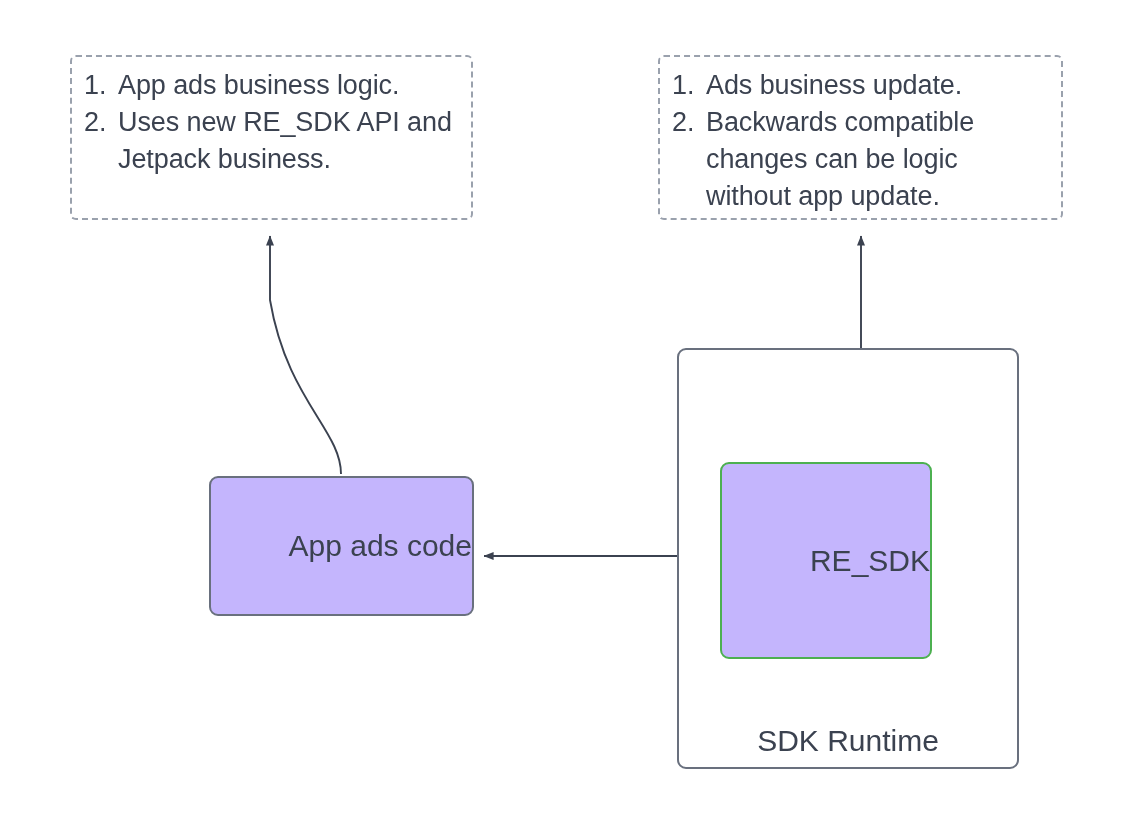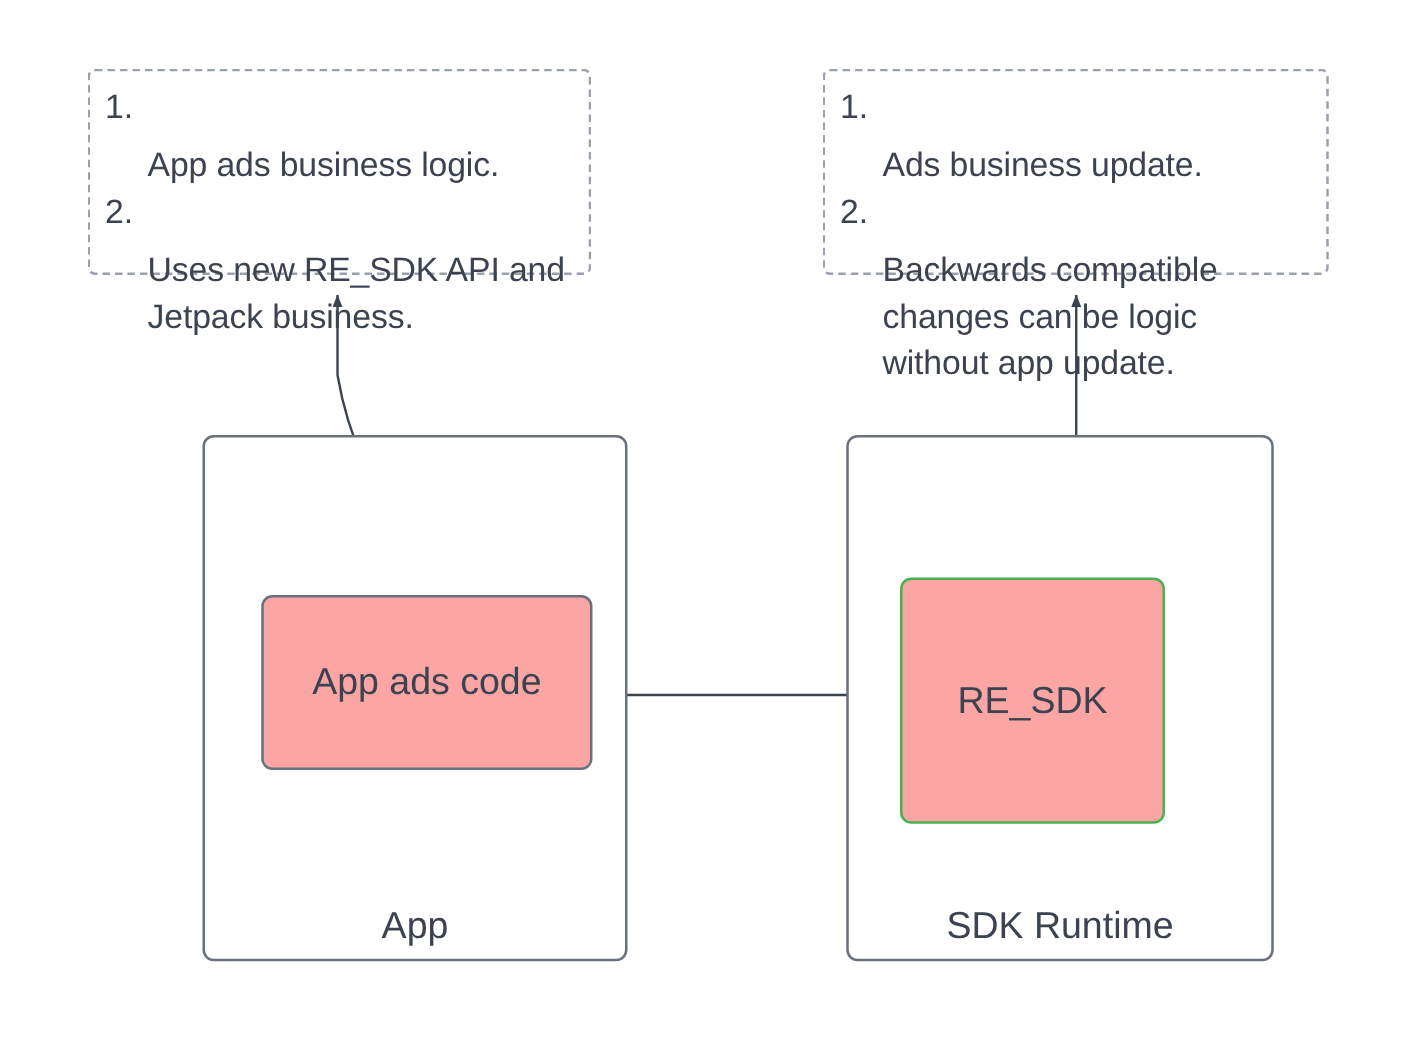--- a/index.html
+++ b/index.html
@@ -43,21 +43,20 @@
     letter-spacing: -0.1px;
     white-space: pre-wrap;
   }
   .callout-num {
     flex: 0 0 auto;
     width: 34px;
     text-align: left;
   }
   .callout-text {
     flex: 1 1 auto;
-    margin-top: 47px;
   }
 
   #callout-app {
     left: 70px;
     top: 55px;
     width: 403px;
     height: 165px;
   }
   #callout-sdk {
     left: 658px;
@@ -95,24 +94,24 @@
     top: 348px;
     width: 342px;
     height: 421px;
   }
 
   
   .module-box {
     position: absolute;
     box-sizing: border-box;
     border-radius: 9px;
-    background: #fca5a5;
+    background: #c4b5fd;
     display: flex;
     align-items: center;
-    justify-content: center;
+    justify-content: flex-end;
   }
   .module-label {
     font-size: 30px;
     line-height: 36px;
     color: #3b4250;
     text-align: center;
   }
   #box-app-ads-code {
     left: 209px;
     top: 476px;
@@ -179,23 +178,20 @@
         <span class="callout-num">1.</span>
         <span class="callout-text">Ads business update.</span>
       </li>
       <li class="callout-item">
         <span class="callout-num">2.</span>
         <span class="callout-text">Backwards compatible changes can be logic without app update.</span>
       </li>
     </ul>
   </div>
 
-  <div class="container-box" id="box-app">
-    <div class="container-label">App</div>
-  </div>
 
   <div class="container-box" id="box-sdk-runtime">
     <div class="container-label">SDK Runtime</div>
   </div>
 
   <div class="module-box" id="box-app-ads-code">
     <span class="module-label">App ads code</span>
   </div>
 
   <div class="module-box" id="box-re-sdk">

